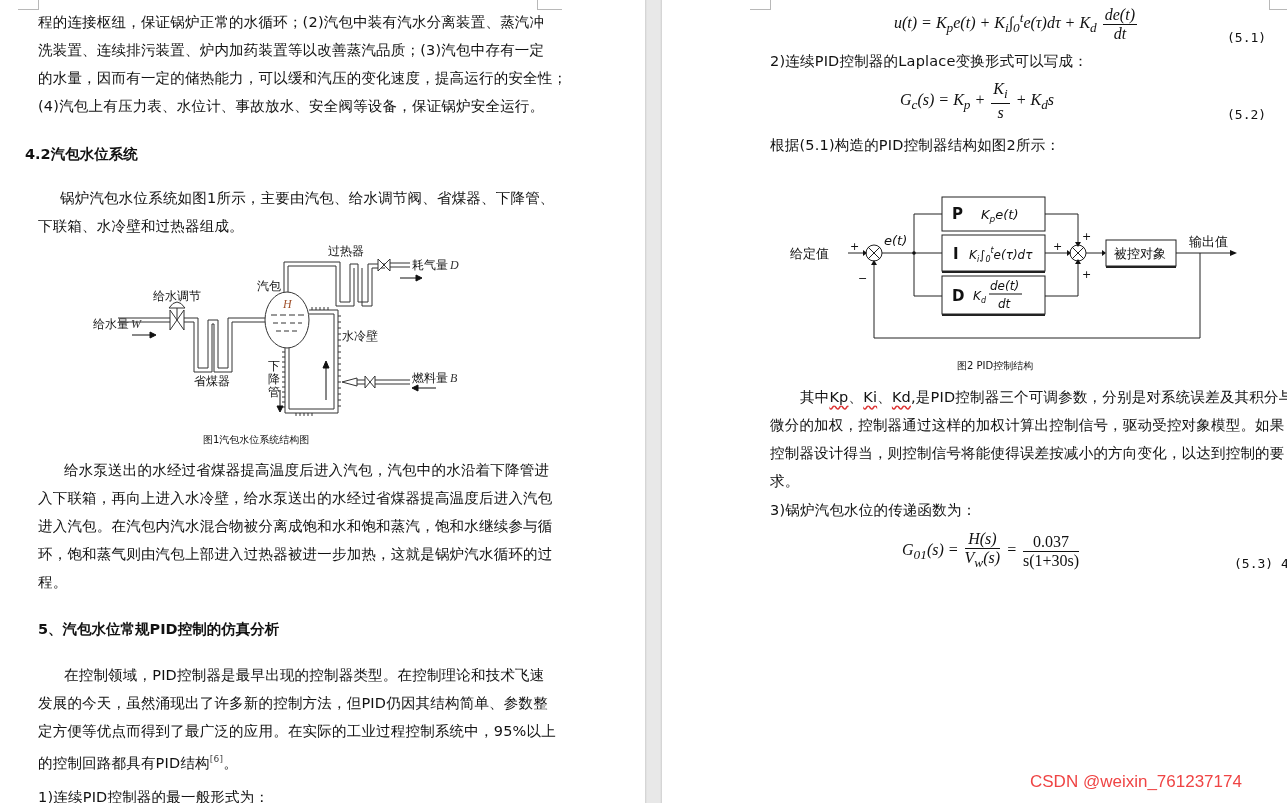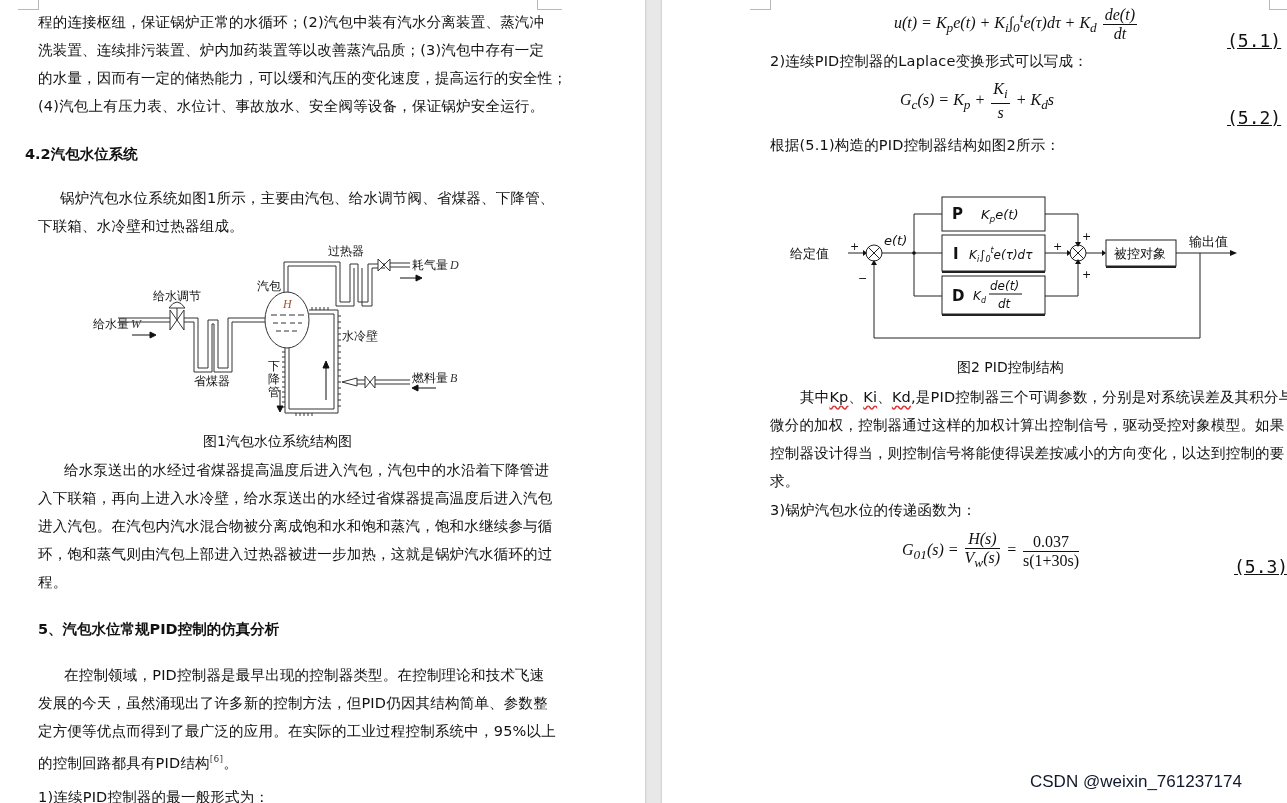--- a/index.html
+++ b/index.html
@@ -15,29 +15,29 @@
   .gap {
     position:absolute; left:645px; top:0; width:17px; height:803px;
     background:linear-gradient(to right,#cfcfcf 0,#e8e8e8 2px,#e8e8e8 15px,#cfcfcf 17px);
   }
   .corner { position:absolute; border-color:#b8b8b8; border-style:solid; width:0; height:0; }
   .para {
     position:absolute; font-size:14.5px; line-height:28px; margin:0; white-space:nowrap;
     letter-spacing:0.2px;
   }
   .heading { position:absolute; font-size:14.5px; font-weight:bold; margin:0; white-space:nowrap; }
-  .caption { position:absolute; font-size:14px; white-space:nowrap; }
+  .caption { position:absolute; font-size:10px; white-space:nowrap; }
   .eq { position:absolute; font-family:"Liberation Serif","DejaVu Serif",serif; font-style:italic; font-size:16px; white-space:nowrap; }
-  .eqnum { position:absolute; font-family:"DejaVu Sans Mono","Liberation Mono",monospace; font-size:18px; white-space:nowrap;text-decoration:underline; }
+  .eqnum { position:absolute; font-family:"DejaVu Sans Mono","Liberation Mono",monospace; font-size:13px; white-space:nowrap; }
   .frac { display:inline-block; vertical-align:middle; text-align:center; margin:0 2px; }
   .frac .num { display:block; border-bottom:1px solid #111; padding:0 2px; line-height:18px; }
   .frac .den { display:block; line-height:18px; }
   sup.ref { font-size:9px; color:#444; }
   .wavy { text-decoration:underline wavy #d33; text-underline-offset:3px; }
-  .watermark { position:absolute; left:1030px; top:772px; font-size:17px; color:#0f172a; font-family:"Liberation Sans","DejaVu Sans",sans-serif; }
+  .watermark { position:absolute; left:1030px; top:772px; font-size:17px; color:#ef4444; font-family:"Liberation Sans","DejaVu Sans",sans-serif; }
   svg text { font-family:"DejaVu Sans","Liberation Sans",sans-serif; }
   .svgserif { font-family:"Liberation Serif","DejaVu Serif",serif; }
 </style>
 </head>
 <body>
 
 <div id="page-left" class="page">
   <div class="corner" style="left:18px;top:0;width:20px;height:9px;border-width:0 1px 1px 0;"></div>
   <div class="corner" style="left:537px;top:0;width:24px;height:9px;border-width:0 0 1px 1px;"></div>
 

